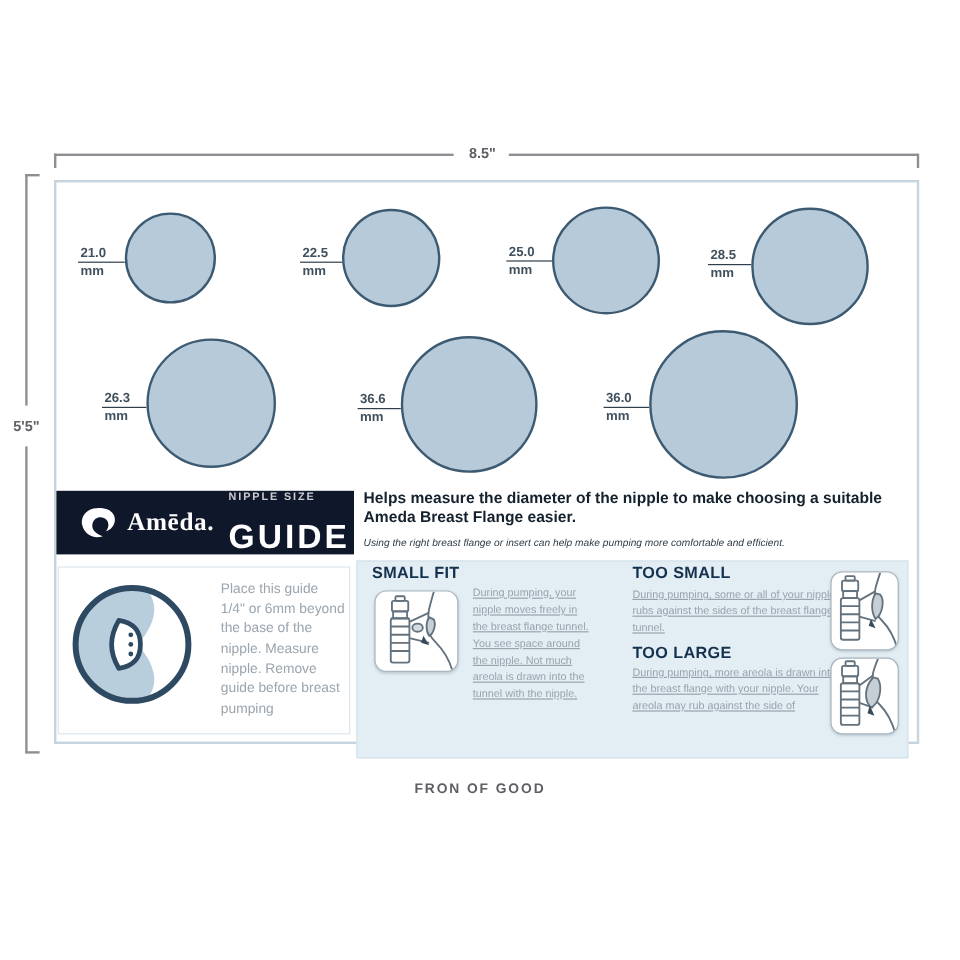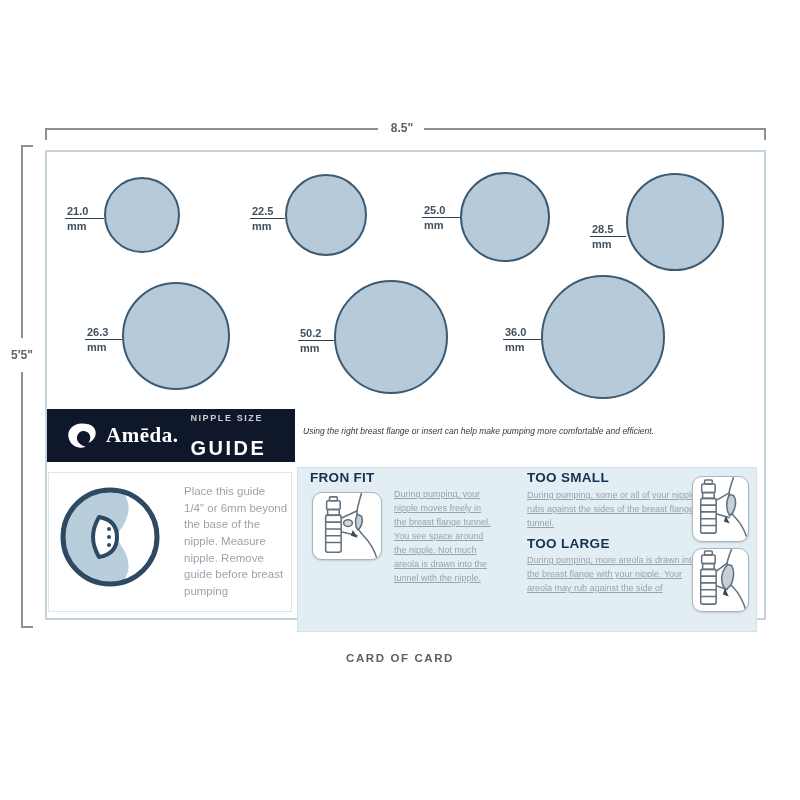--- a/index.html
+++ b/index.html
@@ -33,39 +33,39 @@
   .c5 { left:122px; top:282px; width:108px; height:108px; }
   .c6 { left:334px; top:280px; width:114px; height:114px; }
   .c7 { left:541px; top:275px; width:124px; height:124px; }
 
   .mlabel { position:absolute; color:#41505d; font-size:11px; font-weight:700; line-height:14px; }
   .mlabel .num  { display:block; border-bottom:1.6px solid #2d3f4e; padding:0 0 0 2px; }
   .mlabel .unit { display:block; padding-left:2px; font-weight:600; }
   .l1 { left:65px;  top:204px; width:39px; }
   .l2 { left:250px; top:204px; width:35px; }
   .l3 { left:422px; top:203px; width:38px; }
-  .l4 { left:590px; top:222px; width:36px; }
+  .l4 { left:590px; top:206px; width:36px; }
   .l5 { left:85px;  top:325px; width:37px; }
   .l6 { left:298px; top:326px; width:36px; }
   .l7 { left:503px; top:325px; width:38px; }
 
   
   .band { position:absolute; left:47px; top:409px; width:248px; height:53px;
           background:#0f172a; display:flex; align-items:center; padding:0 10px 0 18px; }
   .band .logo-icon { width:36px; height:30px; flex:0 0 auto; margin-right:5px; }
   .band .brand-name { color:#ffffff; font-family:"Liberation Serif", serif; font-size:21px;
                       font-weight:700; letter-spacing:0.5px; margin-right:12px; }
   .band .tagline { display:flex; flex-direction:column; line-height:1; }
   .band .tag1 { color:rgba(255,255,255,0.78); font-size:9px; font-weight:700; letter-spacing:1.6px; margin-bottom:15px; }
-  .band .tag2 { color:#ffffff; font-size:20px; font-weight:600; letter-spacing:2.5px; }
+  .band .tag2 { color:#ffffff; font-size:28px; font-weight:600; letter-spacing:2.5px; }
 
   
   .intro { position:absolute; left:303px; top:407px; width:460px; }
   .intro .headline { color:#15222e; font-size:13px; font-weight:700; line-height:1.25; width:452px; }
-  .intro .subline  { color:#2e3b46; font-size:8.5px; font-style:italic; margin-top:19px; }
+  .intro .subline  { color:#2e3b46; font-size:8.5px; font-style:italic; margin-top:7px; }
 
   
   .blue-panel { position:absolute; left:297px; top:467px; width:460px; height:165px;
                 background:#e3edf4; border:1px solid #d2e1ea; }
   .measure-box { position:absolute; left:48px; top:472px; width:244px; height:140px;
                  background:#ffffff; border:1px solid #dbe5eb; }
   .measure-box svg { position:absolute; left:6px; top:6px; }
   .placement-text { position:absolute; left:135px; top:10px; width:104px;
                     color:#9aa5ae; font-size:11.5px; line-height:1.45; }
 
@@ -130,41 +130,42 @@
   </div>
   <div class="mlabel l4">
     <span class="num">28.5</span>
     <span class="unit">mm</span>
   </div>
   <div class="mlabel l5">
     <span class="num">26.3</span>
     <span class="unit">mm</span>
   </div>
   <div class="mlabel l6">
-    <span class="num">50.2</span>
+    <span class="num">36.6</span>
     <span class="unit">mm</span>
   </div>
   <div class="mlabel l7">
     <span class="num">36.0</span>
     <span class="unit">mm</span>
   </div>
 
   <div class="band">
     <svg class="logo-icon" viewBox="0 0 40 32">
       <path d="M19 2 C8 2 2 10 4 18 C6 27 15 31 23 28 C16 26 12 21 13.5 16 C15 11 20 9 24.5 11.5 C28.5 13.5 29.5 19 26 23.5 C33.5 21 37 12 31.5 6 C28.5 3 24 2 19 2 Z" fill="#ffffff"></path>
       <circle cx="26.5" cy="7.5" r="4" fill="#ffffff"></circle>
     </svg>
     <span class="brand-name">Amēda.</span>
     <span class="tagline">
       <span class="tag1">NIPPLE SIZE</span>
       <span class="tag2">GUIDE</span>
     </span>
   </div>
 
   <div class="intro">
+    <div class="headline">Helps measure the diameter of the nipple to make choosing a suitable Ameda Breast Flange easier.</div>
     <div class="subline">Using the right breast flange or insert can help make pumping more comfortable and efficient.</div>
   </div>
 
   <div class="blue-panel"></div>
 
   <div class="measure-box">
     <svg width="114" height="120" viewBox="0 0 114 120">
       <defs>
           <clipPath id="cclip">
             <circle cx="55" cy="58" r="47"></circle>
@@ -176,21 +177,21 @@
       </g>
       <path d="M44 38 C56 40 62 46 62 58 C62 70 56 76 44 78 C40 71 38 64 38 58 C38 52 40 45 44 38 Z" fill="#ffffff" stroke="#2e4a63" stroke-width="4" stroke-linejoin="round"></path>
       <circle cx="54" cy="50" r="2" fill="#2e4a63"></circle>
       <circle cx="54" cy="58" r="2" fill="#2e4a63"></circle>
       <circle cx="54" cy="66" r="2" fill="#2e4a63"></circle>
       <circle cx="55" cy="58" r="47" fill="none" stroke="#2e4a63" stroke-width="5"></circle>
     </svg>
     <div class="placement-text">Place this guide 1/4" or 6mm beyond the base of the nipple. Measure nipple. Remove guide before breast pumping</div>
   </div>
 
-  <div class="fit-title gf-title">FRON FIT</div>
+  <div class="fit-title gf-title">SMALL FIT</div>
   <div class="fit-icon gf-icon">
     <svg viewBox="0 0 70 68" fill="none" stroke="#64727e" stroke-width="1.6">
       <rect x="17" y="4" width="8" height="4" rx="1"></rect>
       <rect x="14" y="8" width="14" height="9" rx="1.5"></rect>
       <rect x="15" y="17" width="12" height="6"></rect>
       <path d="M13 23 h16"></path>
       <rect x="13" y="23" width="16" height="38" rx="2"></rect>
       <path d="M13 30 h16 M13 37 h16 M13 44 h16 M13 51 h16"></path>
       <path d="M29 26 L46 18 M29 40 L46 44"></path>
       <path d="M50 0 C46 14 44 20 46 26 C43 32 46 38 52 44 C58 50 63 58 66 68"></path>
@@ -226,15 +227,15 @@
       <rect x="10" y="15" width="12" height="6"></rect>
       <rect x="8" y="21" width="16" height="36" rx="2"></rect>
       <path d="M8 28 h16 M8 35 h16 M8 42 h16 M8 49 h16"></path>
       <path d="M24 23 L36 14 M24 38 L36 42"></path>
       <path d="M40 0 C36 10 34 16 36 22 C33 28 36 34 42 40 C48 46 52 54 55 64"></path>
       <path d="M36 16 C28 24 28 36 34 42 C42 38 44 24 40 17 Z" fill="#c6cfd6" stroke="#64727e"></path>
       <path d="M33 40 l4 9 l-6 -2 Z" fill="#3a4a58" stroke="none"></path>
     </svg>
   </div>
 
-  <div class="caption">CARD OF CARD</div>
+  <div class="caption">FRON OF GOOD</div>
 
 </div>
 
 </body></html>

